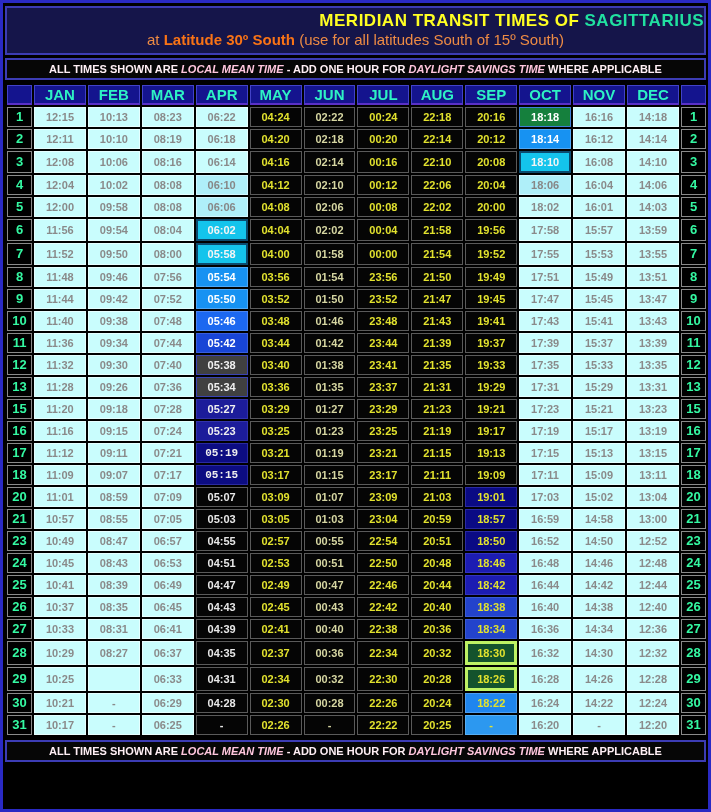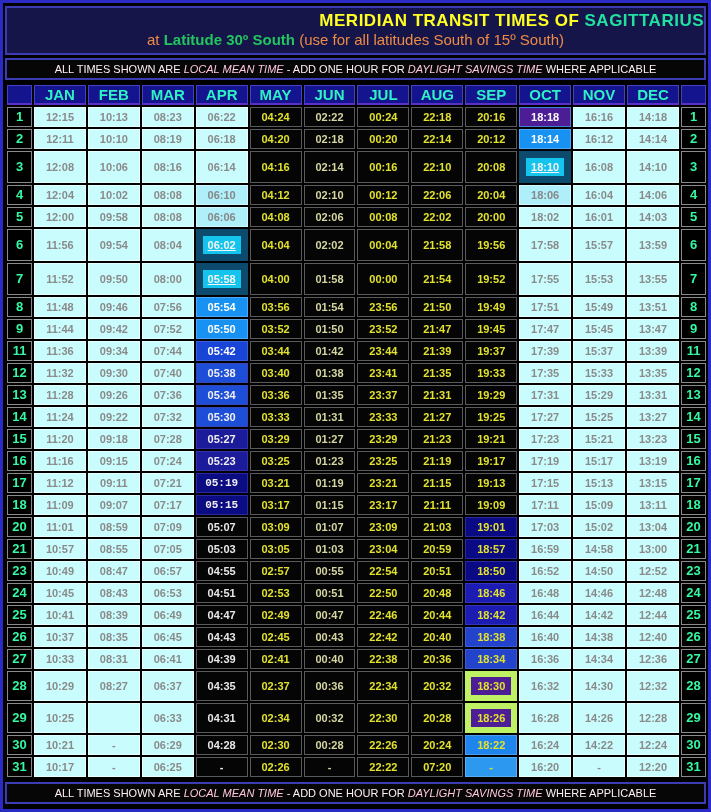--- a/index.html
+++ b/index.html
@@ -3,51 +3,51 @@
 <meta charset="utf-8">
 <style>
   html,body{margin:0;padding:0;background:#000;}
   .frame{width:711px;min-height:812px;box-sizing:border-box;border:3px solid #2A2AC4;
          background:#000;padding:3px 2px;font-family:"Liberation Sans",sans-serif;}
   .title-box{border:2px solid #3C3CB4;background:#15154A;text-align:center;
              padding:3px 0 4px 0;margin-bottom:3px;}
   .title-line1{font-size:17px;font-weight:bold;color:#FFFF22;letter-spacing:.5px;line-height:20px;text-align:right;}
   .title-line1 .obj{color:#21E0A0;}
   .title-line2{font-size:15px;color:#EE8B44;line-height:18px;}
-  .title-line2 b{color:#22c55e;}
+  .title-line2 b{color:#f97316;}
   .note-bar{border:2px solid #3C3CB4;background:#060606;text-align:center;
-            font-size:11px;font-weight:normal;color:#FFEFF5;line-height:18px;margin-bottom:3px;}
+            font-size:11px;font-weight:bold;color:#FFEFF5;line-height:18px;margin-bottom:3px;}
   .note-bar .it{font-style:italic;color:#FFC6DE;}
   table{width:703px;border-collapse:separate;border-spacing:2px;table-layout:fixed;
         background:#000;margin:0 0 3px 0;}
   th,td{padding:0;box-sizing:border-box;overflow:hidden;white-space:nowrap;}
   th.month{height:16px;background:#14148E;color:#2EF2C4;font-size:15px;font-weight:bold;
            border:1px solid #4242C8;border-bottom:2px solid #5A30C8;}
   th.corner{background:#14148E;border:1px solid #4242C8;border-bottom:2px solid #5A30C8;}
   td{height:20px;line-height:18px;text-align:center;font-size:11px;font-weight:bold;}
   td.day{background:#000;color:#34F8A2;font-size:13px;border:1px solid #8A8A8A;}
   .s-P{background:#C9FDFD;color:#8A8A8A;border:1px solid #E6FFFF;}
   .s-Q{background:#AFEFF9;color:#878787;border:1px solid #D2F6FF;}
-  .s-C{background:#14C4EC;color:#F4F4F4;border:7px solid #0c4a6e;text-decoration:underline;}
+  .s-C{background:#14C4EC;color:#F4F4F4;border:2px solid #0c4a6e;}
   .s-D{background:#1792F2;color:#FFFFFF;border:1px solid #4FA9F7;}
   .s-E{background:#1C68F0;color:#FFFFFF;border:1px solid #4A84F2;}
   .s-R{background:#1845D6;color:#FFFFFF;border:1px solid #3A5FDC;}
-  .s-F{background:#1d4ed8;color:#F0F0F0;border:1px solid #3A44B4;}
+  .s-F{background:#404040;color:#F0F0F0;border:1px solid #3A44B4;}
   .s-G{background:#1C1C9A;color:#F0F0F0;border:1px solid #3232AC;}
   .s-H{background:#0C0C82;color:#EDEDED;border:1px solid #2A2AA0;font-family:Liberation Mono, monospace;}
   .s-K{background:#050505;color:#E2E22E;border:1px solid #5A5A5A;}
   .s-W{background:#050505;color:#E8E8E8;border:1px solid #5A5A5A;}
   .s-J{background:#050505;color:#D6D6A2;border:1px solid #5A5A5A;}
   .s-1{background:#0A0A84;color:#E2E22E;border:1px solid #2A2AA2;}
   .s-2{background:#1C1CB2;color:#E2E22E;border:1px solid #3434C0;}
   .s-3{background:#2343CC;color:#E2E22E;border:1px solid #3A5CD4;}
-  .s-4{background:#4c1d95;color:#E2E22E;border:6px solid #bef264;}
+  .s-4{background:#14532d;color:#E2E22E;border:3px solid #bef264;}
   .s-5{background:#1F85EE;color:#E2E22E;border:1px solid #4C9EF2;}
   .s-6{background:#2C98F0;color:#E2E22E;border:1px solid #56AEF4;}
-  .s-O{background:#4c1d95;color:#FFFFFF;border:1px solid #4080D8;}
+  .s-O{background:#15803d;color:#FFFFFF;border:1px solid #4080D8;}
 </style>
 </head>
 <body>
 
 <div class="frame">
 
   <div class="title-box">
     <div class="title-line1"><span>MERIDIAN TRANSIT TIMES OF </span><span class="obj">SAGITTARIUS</span></div>
     <div class="title-line2"><span>at </span><b>Latitude 30º South</b><span> (use for all latitudes South of 15º South)</span></div>
   </div>
@@ -228,20 +228,36 @@
           <td class="s-J">01:50</td>
           <td class="s-K">23:52</td>
           <td class="s-K">21:47</td>
           <td class="s-K">19:45</td>
           <td class="s-P">17:47</td>
           <td class="s-P">15:45</td>
           <td class="s-P">13:47</td>
           <td class="day">9</td>
         </tr>
         <tr>
+          <td class="day">10</td>
+          <td class="s-P">11:40</td>
+          <td class="s-P">09:38</td>
+          <td class="s-P">07:48</td>
+          <td class="s-E">05:46</td>
+          <td class="s-K">03:48</td>
+          <td class="s-J">01:46</td>
+          <td class="s-K">23:48</td>
+          <td class="s-K">21:43</td>
+          <td class="s-K">19:41</td>
+          <td class="s-P">17:43</td>
+          <td class="s-P">15:41</td>
+          <td class="s-P">13:43</td>
+          <td class="day">10</td>
+        </tr>
+        <tr>
           <td class="day">11</td>
           <td class="s-P">11:36</td>
           <td class="s-P">09:34</td>
           <td class="s-P">07:44</td>
           <td class="s-R">05:42</td>
           <td class="s-K">03:44</td>
           <td class="s-J">01:42</td>
           <td class="s-K">23:44</td>
           <td class="s-K">21:39</td>
           <td class="s-K">19:37</td>
@@ -276,36 +292,20 @@
           <td class="s-J">01:35</td>
           <td class="s-K">23:37</td>
           <td class="s-K">21:31</td>
           <td class="s-K">19:29</td>
           <td class="s-P">17:31</td>
           <td class="s-P">15:29</td>
           <td class="s-P">13:31</td>
           <td class="day">13</td>
         </tr>
         <tr>
-          <td class="day">14</td>
-          <td class="s-P">11:24</td>
-          <td class="s-P">09:22</td>
-          <td class="s-P">07:32</td>
-          <td class="s-F">05:30</td>
-          <td class="s-K">03:33</td>
-          <td class="s-J">01:31</td>
-          <td class="s-K">23:33</td>
-          <td class="s-K">21:27</td>
-          <td class="s-K">19:25</td>
-          <td class="s-P">17:27</td>
-          <td class="s-P">15:25</td>
-          <td class="s-P">13:27</td>
-          <td class="day">14</td>
-        </tr>
-        <tr>
           <td class="day">15</td>
           <td class="s-P">11:20</td>
           <td class="s-P">09:18</td>
           <td class="s-P">07:28</td>
           <td class="s-G">05:27</td>
           <td class="s-K">03:29</td>
           <td class="s-J">01:27</td>
           <td class="s-K">23:29</td>
           <td class="s-K">21:23</td>
           <td class="s-K">19:21</td>
@@ -524,21 +524,21 @@
         </tr>
         <tr>
           <td class="day">31</td>
           <td class="s-P">10:17</td>
           <td class="s-P">-</td>
           <td class="s-P">06:25</td>
           <td class="s-W">-</td>
           <td class="s-K">02:26</td>
           <td class="s-J">-</td>
           <td class="s-K">22:22</td>
-          <td class="s-K">07:20</td>
+          <td class="s-K">20:25</td>
           <td class="s-6">-</td>
           <td class="s-P">16:20</td>
           <td class="s-P">-</td>
           <td class="s-P">12:20</td>
           <td class="day">31</td>
         </tr>
       </tbody>
   </table>
 
   <div class="note-bar" style="margin-bottom:0;"><span>ALL TIMES SHOWN ARE </span><span class="it">LOCAL MEAN TIME</span><span> - ADD ONE HOUR FOR </span><span class="it">DAYLIGHT SAVINGS TIME</span><span> WHERE APPLICABLE</span></div>

